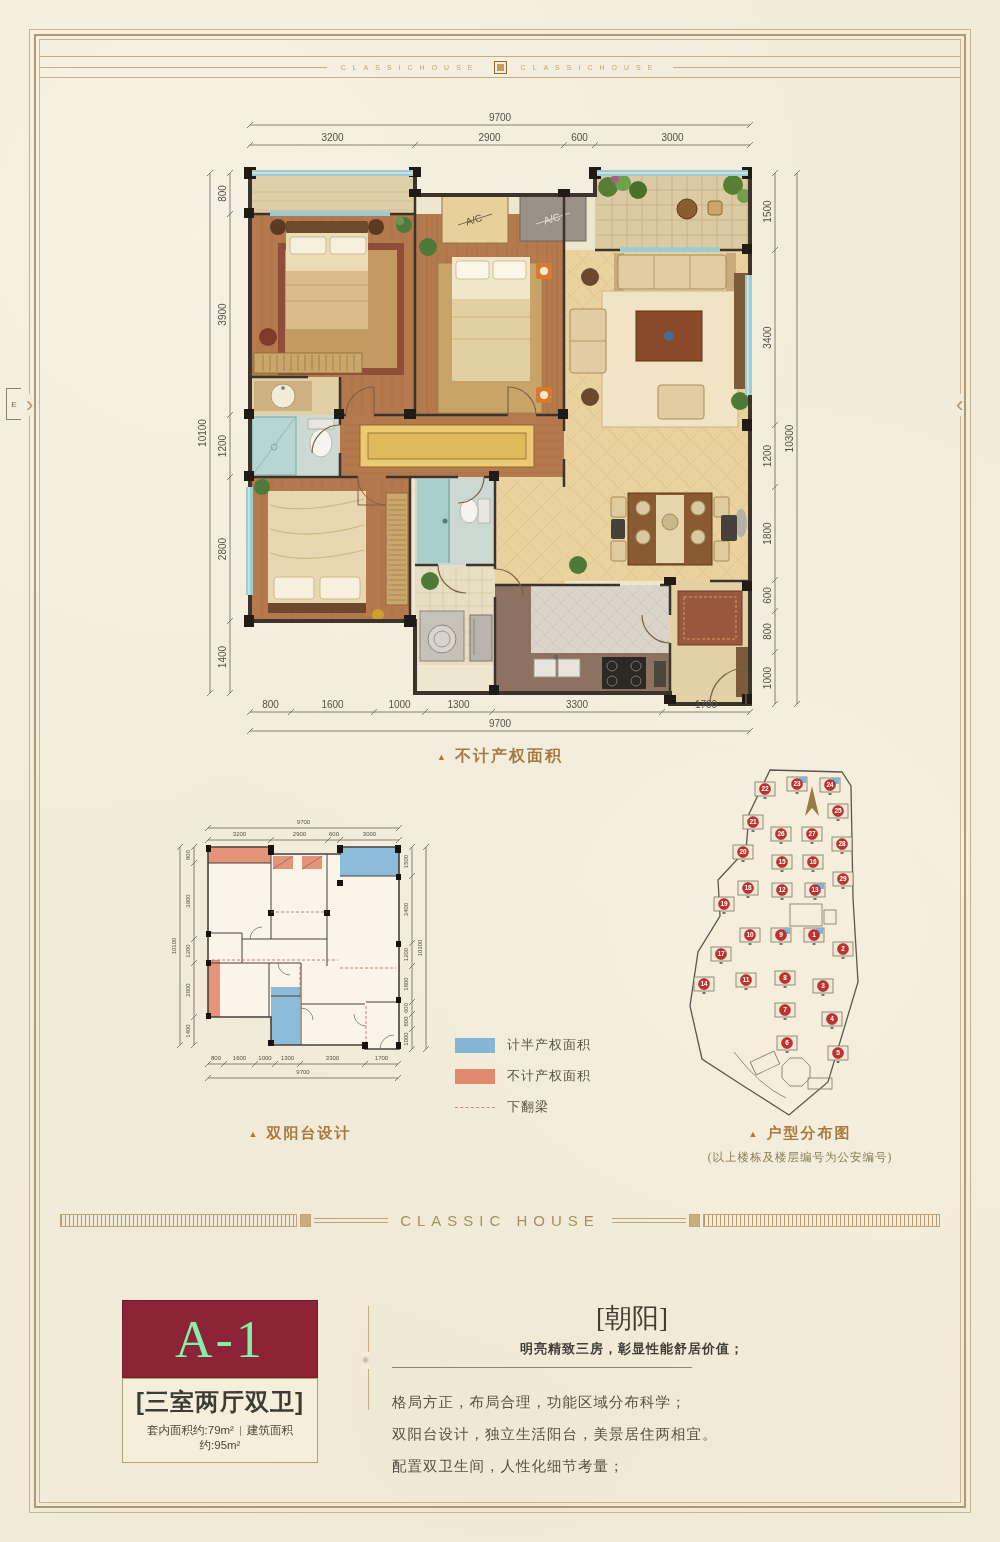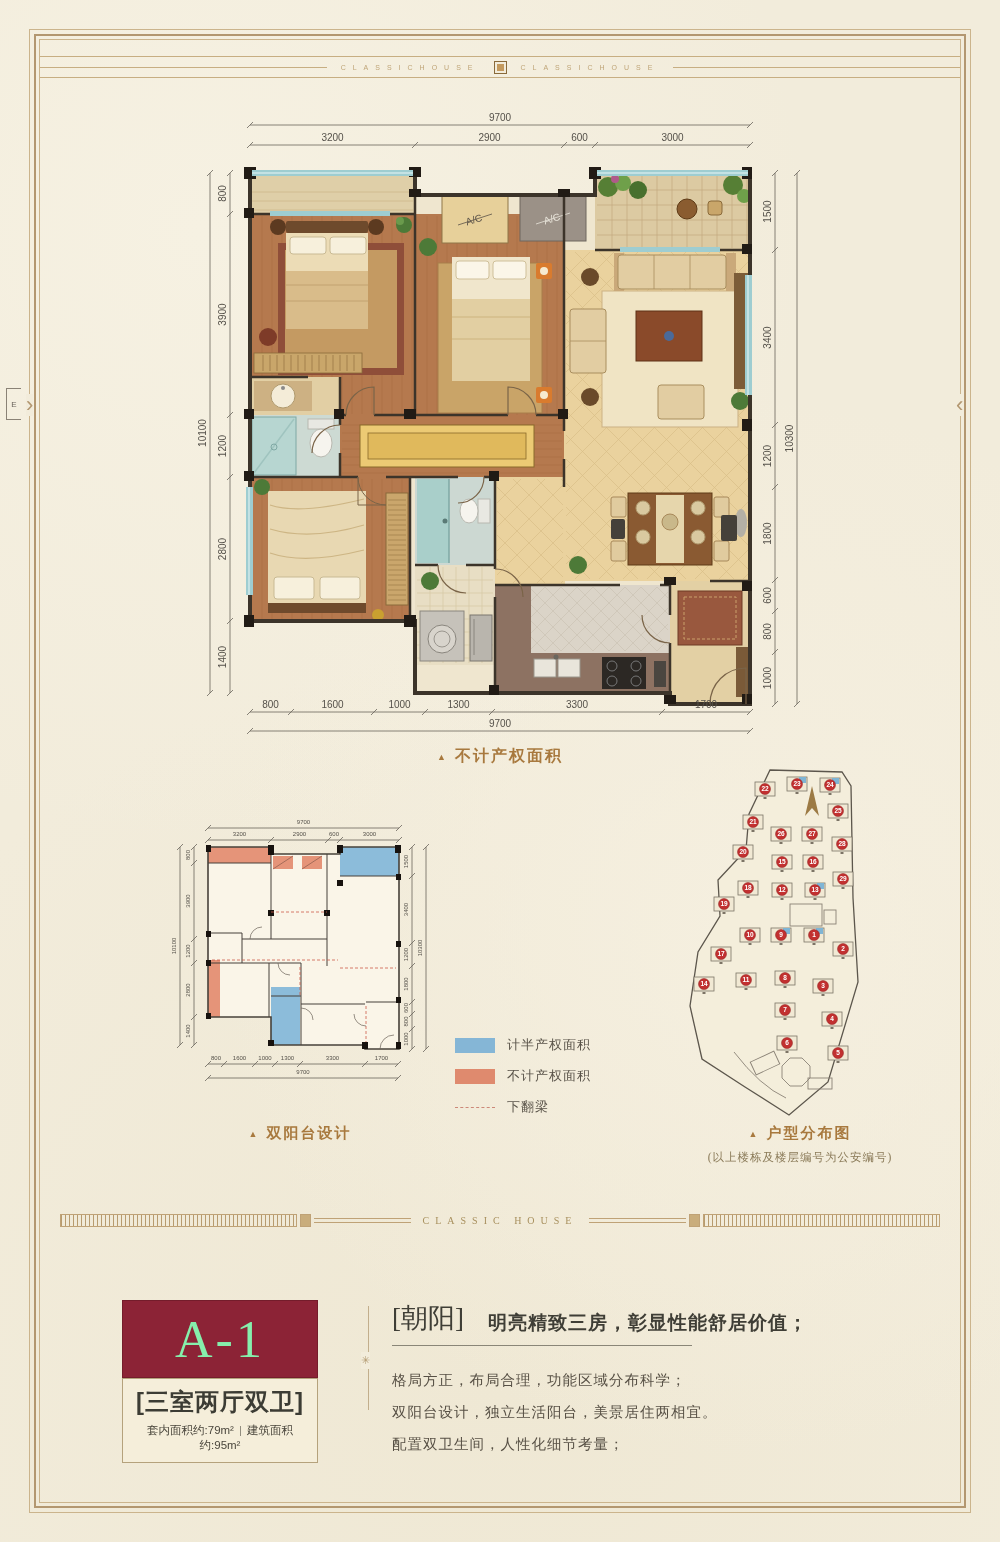--- a/index.html
+++ b/index.html
@@ -39,34 +39,34 @@
   .legend{position:absolute;left:455px;top:1036px;display:flex;flex-direction:column;gap:13px;justify-content:center;}
   .legrow{display:flex;align-items:center;gap:12px;}
   .legsw{width:40px;height:15px;}
   .legdash{width:40px;height:0;border-top:1.5px dashed #cc8878;}
   .leglabel{font-size:13px;color:#5a544a;letter-spacing:1px;}
   .divband{position:absolute;left:60px;right:60px;top:1212px;height:16px;display:flex;align-items:center;}
   .stripes{width:235px;height:11px;border:1px solid #bfa276;
     background:repeating-linear-gradient(90deg,#b79b6e 0 1px,rgba(0,0,0,0) 1px 4px);}
   .sq{width:9px;height:11px;background:#c9ad7c;border:1px solid #bfa276;margin:0 3px;}
   .divline{flex:1;height:3px;border-top:1px solid #bfa276;border-bottom:1px solid #bfa276;}
-  .divtext{font-size:10px;letter-spacing:6px;color:#a8905e;margin:0 12px;white-space:nowrap;font-family:Liberation Serif, serif;}
+  .divtext{font-size:15px;letter-spacing:6px;color:#a8905e;margin:0 12px;white-space:nowrap;}
   .unitcard{position:absolute;left:122px;top:1300px;width:196px;}
   .unitcode{height:76px;background:#8c2336;border:1px solid #741c2b;display:flex;align-items:center;justify-content:center;
     font-family:"Liberation Serif",serif;font-size:52px;color:#86efac;letter-spacing:3px;}
   .unitinfo{border:1px solid #b5a27c;background:#f5eeda;text-align:center;padding:7px 4px 9px;}
   .unittype{font-size:24px;font-weight:bold;color:#3c3c34;letter-spacing:1px;}
   .unitareas{margin-top:5px;font-size:11.5px;color:#4a463c;}
   .unitareas .sep{margin:0 5px;color:#8a8678;}
   .vdivider{position:absolute;left:368px;top:1306px;width:1px;height:104px;background:#c2ae8c;}
   .vdivider .orn{position:absolute;left:-7px;top:46px;font-size:11px;color:#b49c74;background:#f2ecdb;padding:2px 0;}
   .intro{position:absolute;left:392px;top:1300px;width:480px;}
-  .introhead{display:flex;align-items:center;gap:24px;}
+  .introhead{display:flex;align-items:center;gap:4px;flex-direction:column;}
   .introtag{font-family:"Liberation Serif",serif;font-size:27px;color:#3f3e36;}
-  .introheadline{font-size:19px;font-weight:bold;color:#3f3e36;letter-spacing:1px;margin-top:10px;}
+  .introheadline{font-size:13px;font-weight:bold;color:#3f3e36;letter-spacing:1px;}
   .introrule{width:300px;height:1px;background:#8a8678;margin-top:9px;}
   .intro p{margin:13px 0 0;font-family:"Liberation Serif",serif;font-size:14.5px;color:#575045;letter-spacing:1px;}
   .intro p:first-of-type{margin-top:25px;}
   text{font-family:"Liberation Sans",sans-serif;}
 </style>
 </head>
 <body>
 
 <div class="page">
   <div class="frame f1"></div>

